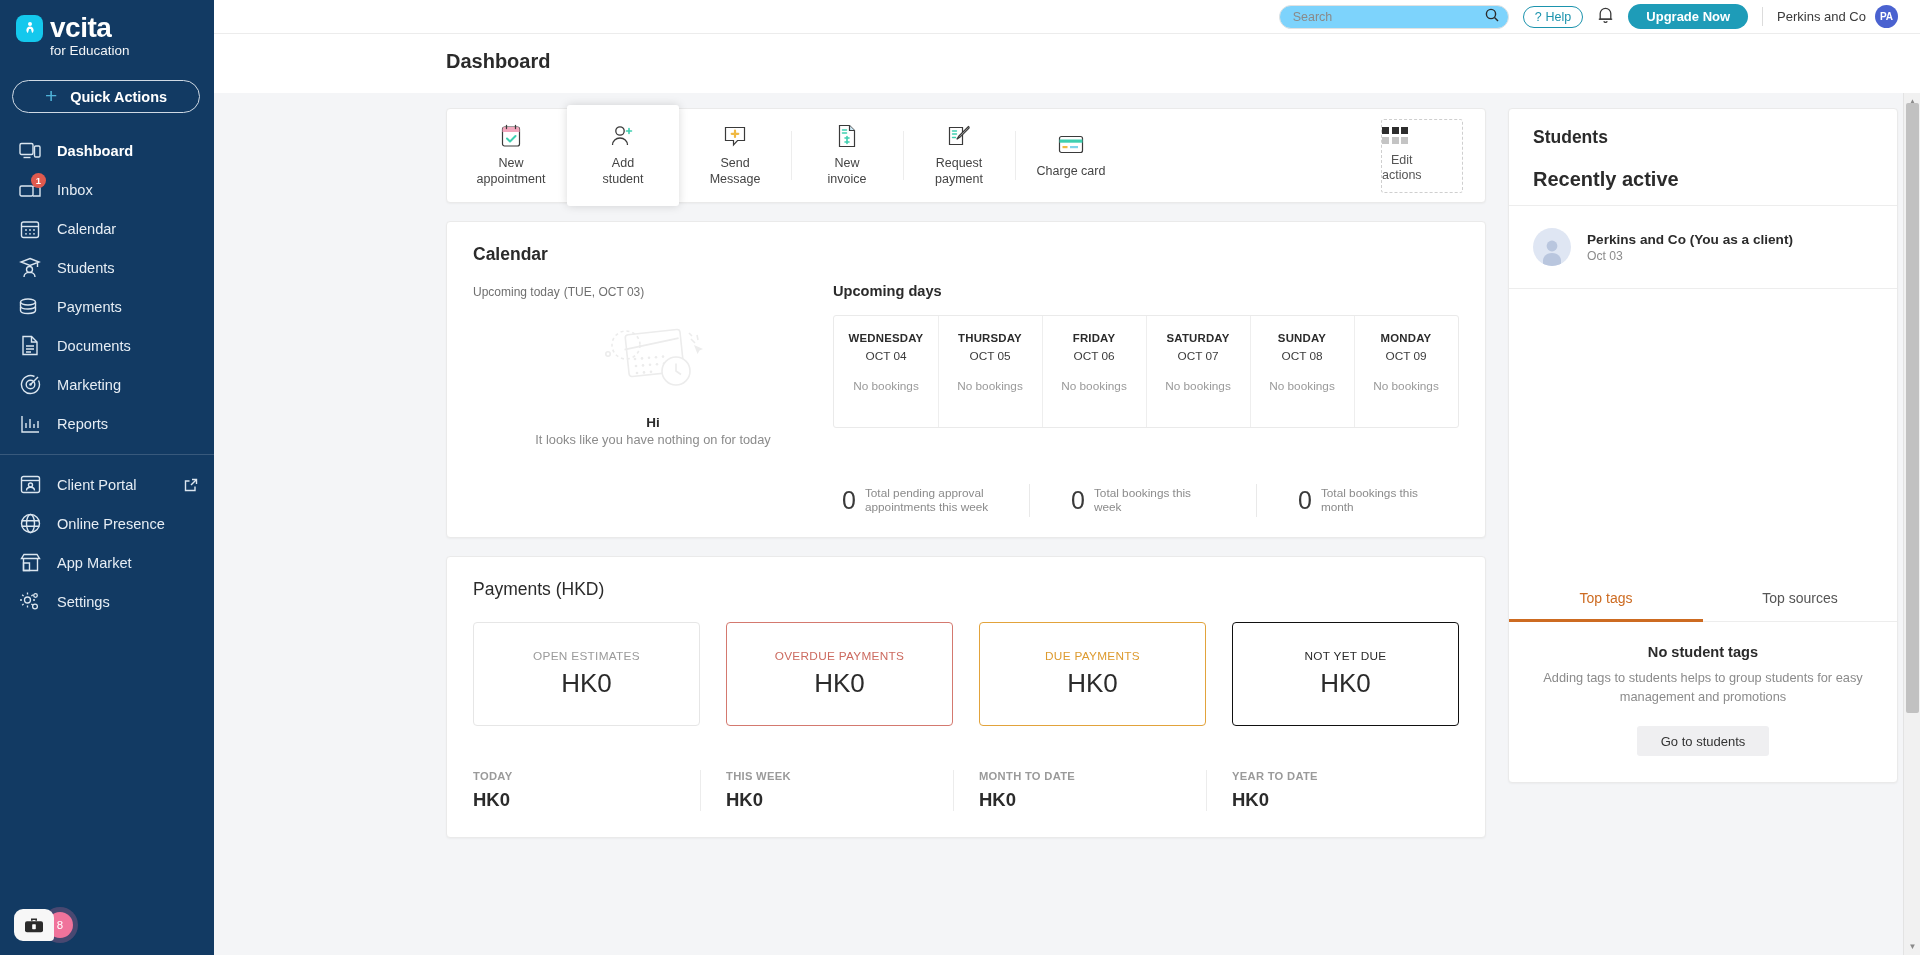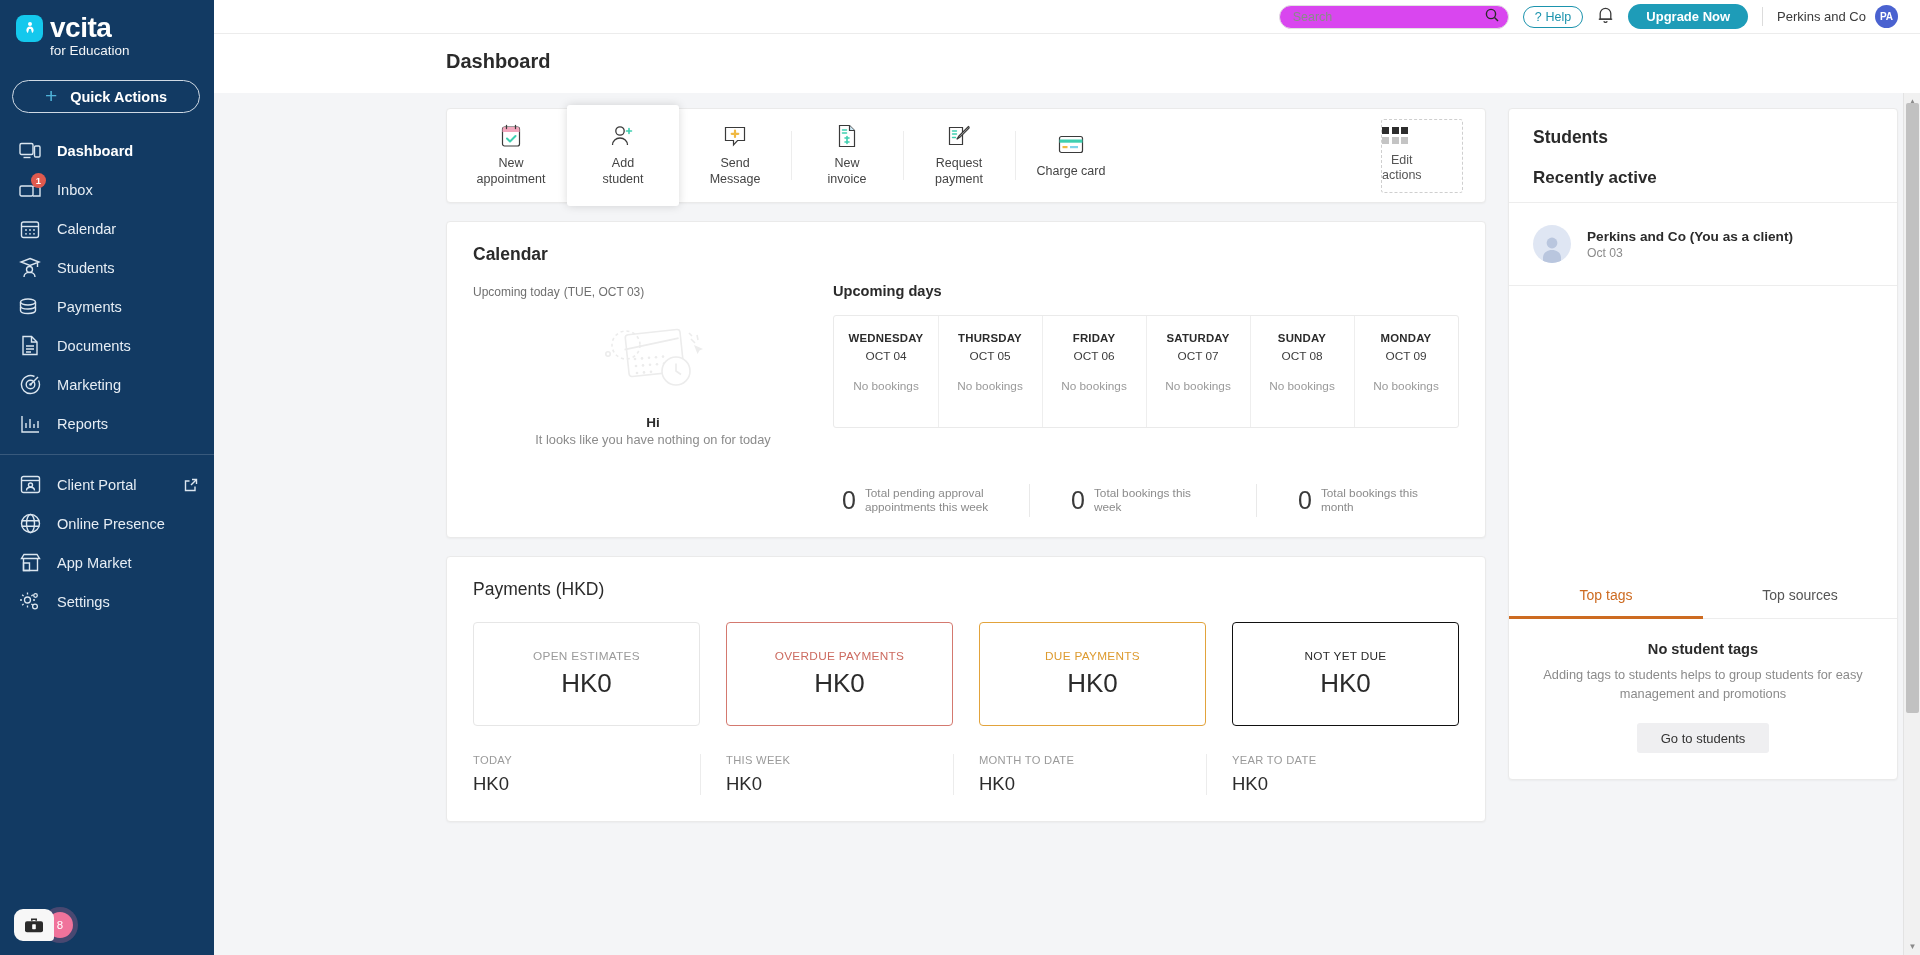--- a/index.html
+++ b/index.html
@@ -66,21 +66,21 @@
   
   .main { flex: 1; height: 955px; display: flex; flex-direction: column; position: relative; background:#f4f5f7; }
 
   .topbar {
     height: 34px; background: #fff; display: flex; align-items: center;
     justify-content: flex-end; padding-right: 22px; gap: 14px; flex: none;
     border-bottom: 1px solid #ececec;
   }
   .search-box {
     width: 230px; height: 24px; border: 1px solid #e2e2e2; border-radius: 13px;
-    background: #d946ef; display: flex; align-items: center; padding: 0 9px 0 13px;
+    background: #7dd3fc; display: flex; align-items: center; padding: 0 9px 0 13px;
   }
   .search-box input {
     border: none; outline: none; flex: 1; font-size: 12.5px; color: #333;
     font-family: "Liberation Sans", sans-serif; background: transparent;
   }
   .search-box input::placeholder { color: #8a8a8a; }
   .help-btn {
     height: 22px; padding: 0 11px; border: 1.3px solid #1b93ad; border-radius: 12px;
     color: #1b93ad; font-size: 12.5px; display: flex; align-items: center; gap: 4px; cursor: pointer;
   }
@@ -168,32 +168,32 @@
     display: flex; flex-direction: column; align-items: center; justify-content: center; gap: 5px; cursor: pointer;
   }
   .pay-card.overdue { border: 1.8px solid #d4796f; }
   .pay-card.due { border: 1.8px solid #e2a33b; }
   .pay-card.notdue { border: 1.8px solid #111111; }
   .pay-lbl { font-size: 11.8px; letter-spacing: .3px; color: #9a9a9a; }
   .pay-card.overdue .pay-lbl { color: #cc6a5f; }
   .pay-card.due .pay-lbl { color: #dd9a2e; }
   .pay-card.notdue .pay-lbl { color: #2b2b2b; }
   .pay-amt { font-size: 26px; color: #2b2b2b; }
-  .pay-sums { display: flex; margin-top: 28px; }
+  .pay-sums { display: flex; margin-top: 44px; font-weight: bold; }
   .pay-sum { flex: 1; position: relative; padding-left: 0; }
   .pay-sum + .pay-sum { padding-left: 26px; }
   .pay-sum + .pay-sum::before { content:""; position:absolute; left:0; top:0; bottom:0; width:1px; background:#ececec; }
   .sum-lbl { font-size: 11.2px; color: #9a9a9a; letter-spacing: .3px; }
   .sum-amt { font-size: 18.5px; color: #2b2b2b; margin-top: 7px; }
 
   
   .students-card { display: flex; flex-direction: column; }
   .students-head { padding: 18px 24px 0 24px; }
   .students-title { font-size: 17.5px; font-weight: 700; color: #2b2b2b; }
-  .recently { font-size: 17px; font-weight: 700; color: #2b2b2b; margin-top: 20px; padding-bottom: 14px; }
+  .recently { font-size: 20px; font-weight: 700; color: #2b2b2b; margin-top: 20px; padding-bottom: 14px; }
   .student-row {
     display: flex; align-items: center; gap: 16px; padding: 22px 24px;
     border-top: 1px solid #ededed; cursor: pointer;
   }
   .st-avatar { width: 38px; height: 38px; border-radius: 50%; background: #dfe6f3; display:flex;align-items:flex-end;justify-content:center; overflow:hidden; flex:none;}
   .st-name { font-size: 13.6px; font-weight: 700; color: #2b2b2b; }
   .st-date { font-size: 12.2px; color: #8b8b8b; margin-top: 2px; }
   .tags-spacer { height: 288px; border-top: 1px solid #ededed; }
   .tabs { display: flex; }
   .tab {

